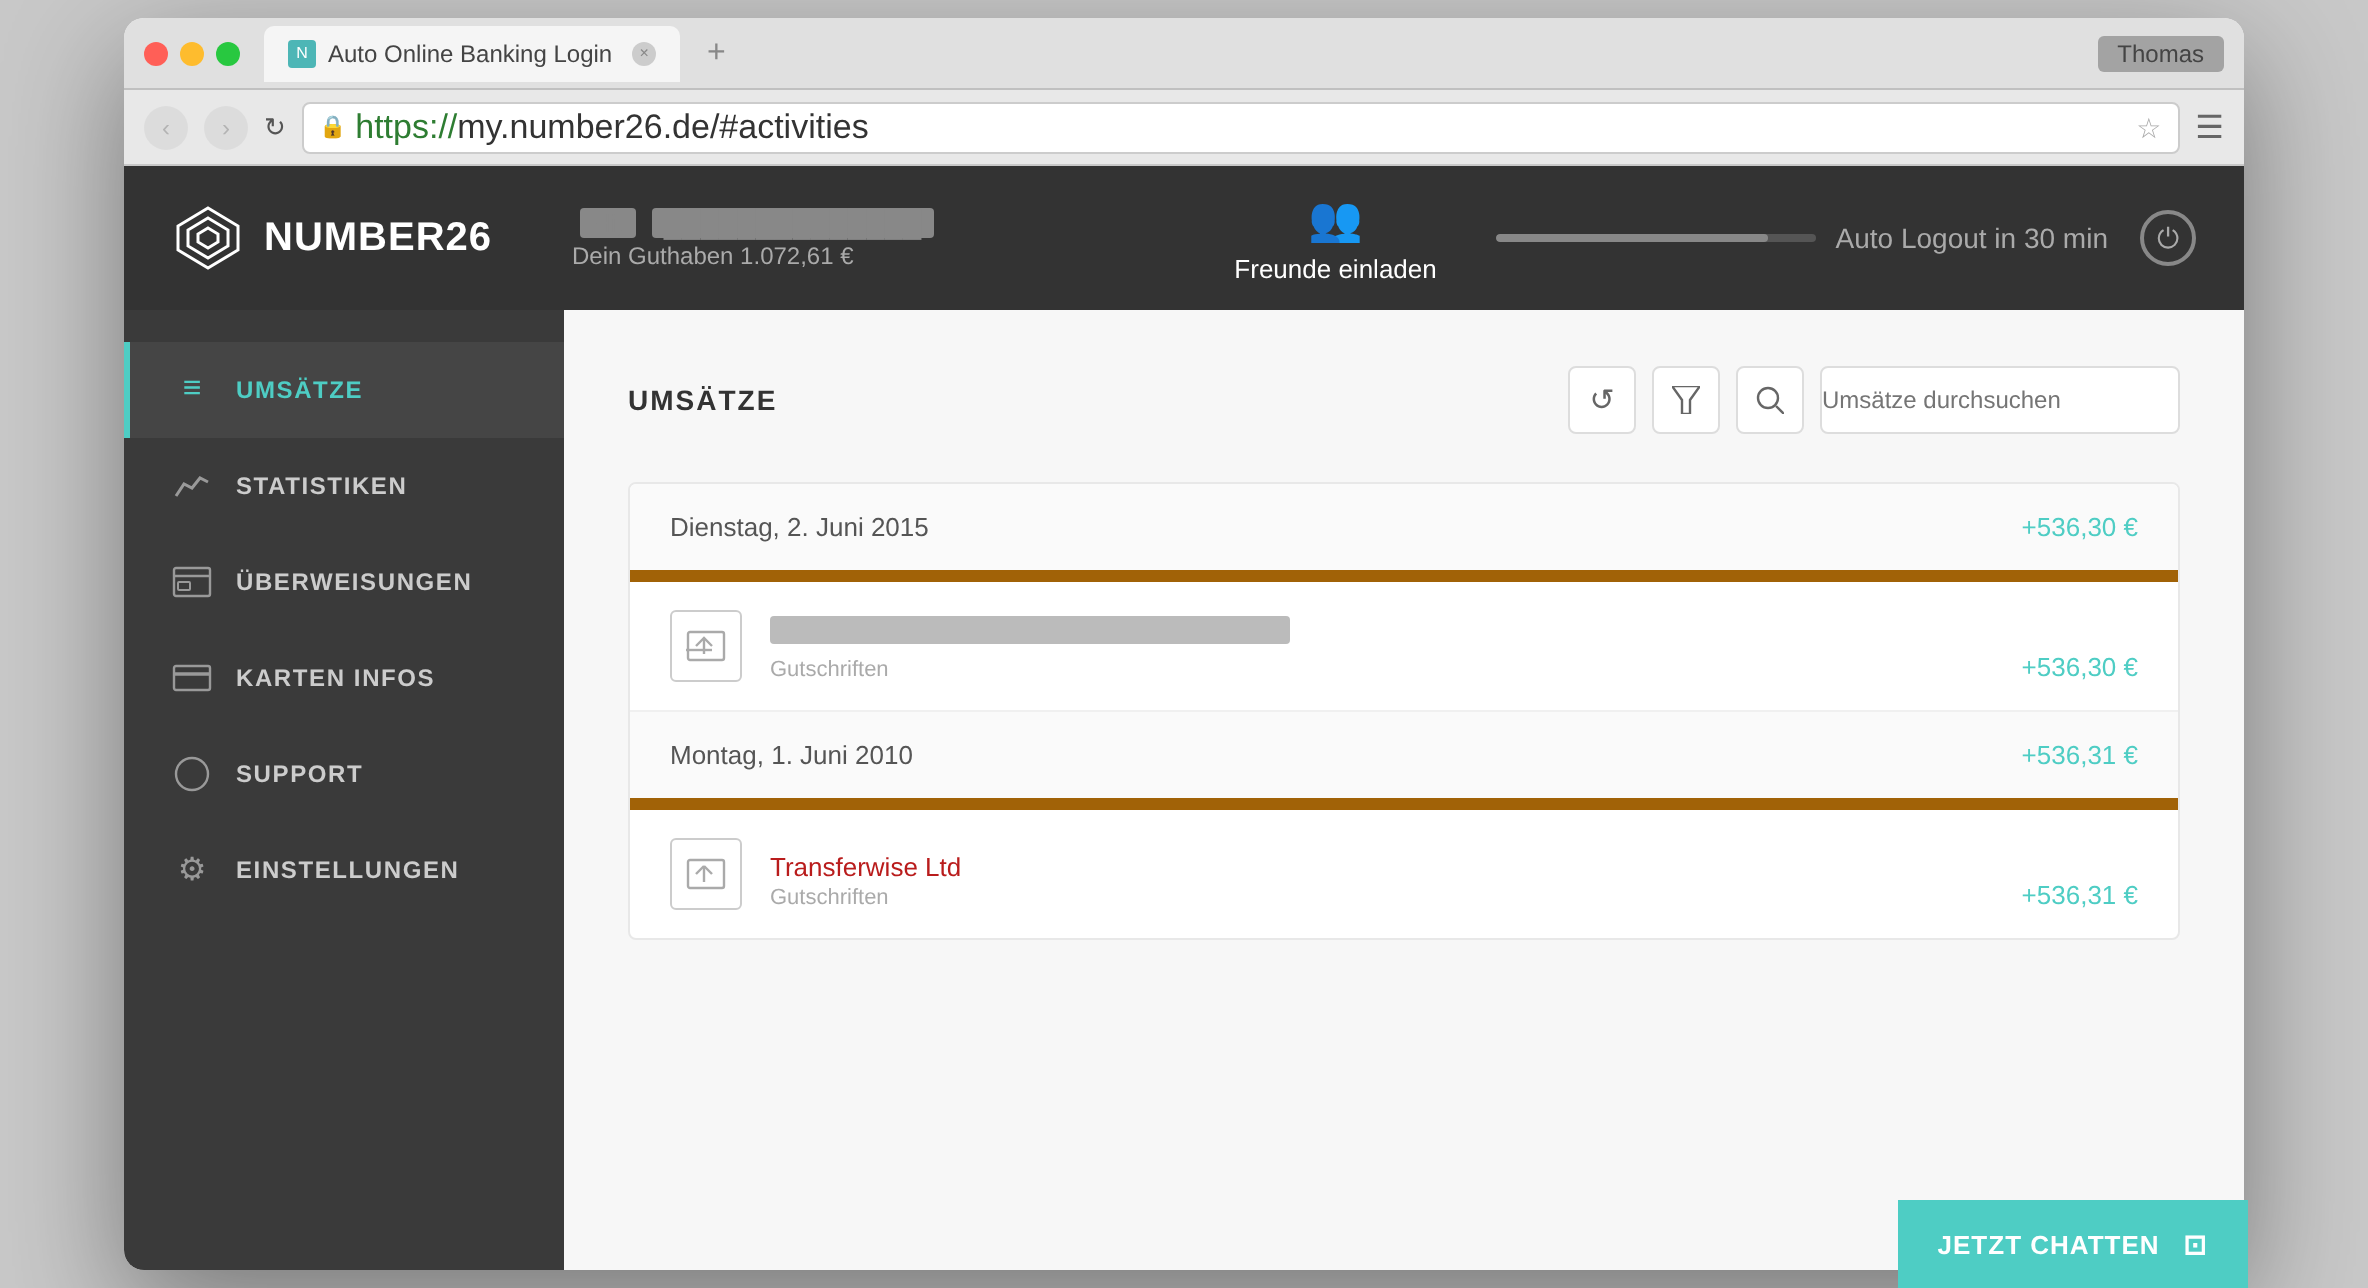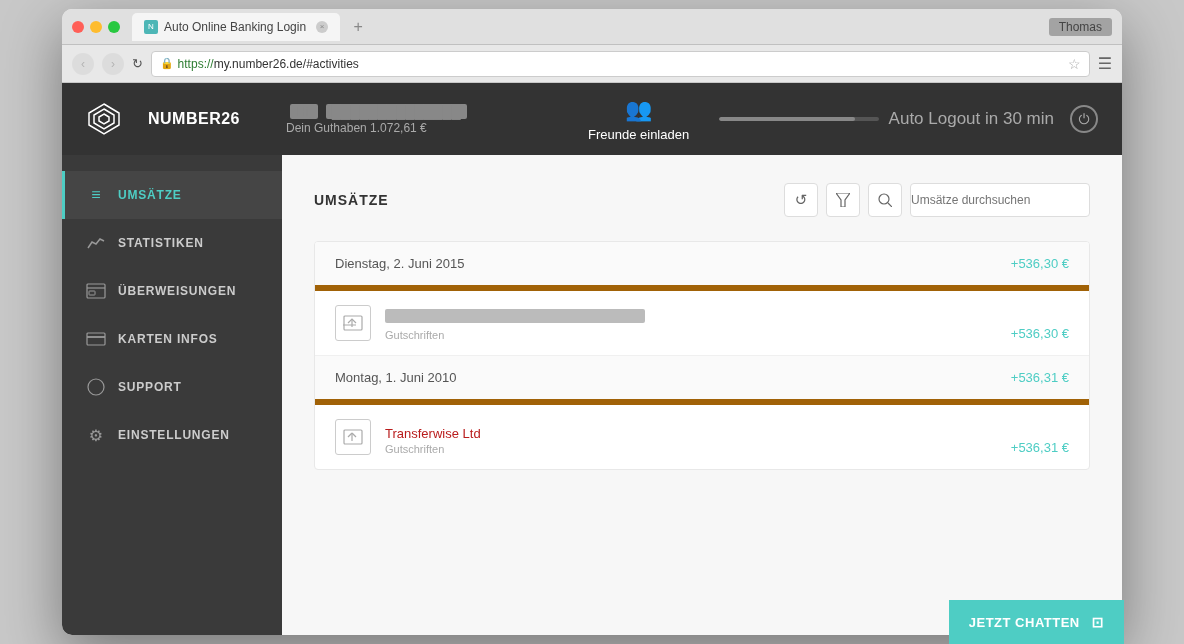--- a/index.html
+++ b/index.html
@@ -129,21 +129,21 @@
       font-size: 12px;
       border: 1px solid #ccc;
       gap: 4px;
     }
     .secure-icon {
       color: #4caf50;
       font-size: 11px;
     }
     .url-text {
       color: #333;
-      font-size: 12px;
+      font-size: 17px;
     }
     .url-text .highlight { color: #2e7d32; }
     .bookmark-icon { margin-left: auto; color: #aaa; font-size: 14px; }
     .menu-icon { color: #666; font-size: 16px; cursor: pointer; }
 
     
     .app {
       display: flex;
       flex-direction: column;
       background: #f4f4f4;
@@ -153,23 +153,23 @@
     .app-header {
       background: #333;
       height: 72px;
       display: flex;
       align-items: center;
       padding: 0 24px;
     }
     .logo {
       display: flex;
       align-items: center;
-      gap: 26px;
+      gap: 10px;
       color: white;
-      font-size: 16px;
+      font-size: 20px;
       font-weight: 600;
       letter-spacing: 0.5px;
       width: 200px;
     }
     .header-greeting {
       color: white;
       flex: 1;
     }
     .greeting-hi {
       font-size: 14px;
@@ -221,21 +221,21 @@
       background: #555;
       border-radius: 2px;
       overflow: hidden;
     }
     .logout-progress-fill {
       height: 100%;
       background: #888;
       border-radius: 2px;
     }
     .logout-text {
-      font-size: 17px;
+      font-size: 14px;
       color: #aaa;
       white-space: nowrap;
     }
     .power-btn {
       width: 28px; height: 28px;
       border-radius: 50%;
       border: 2px solid #888;
       display: flex; align-items: center; justify-content: center;
       color: #aaa;
       font-size: 14px;

